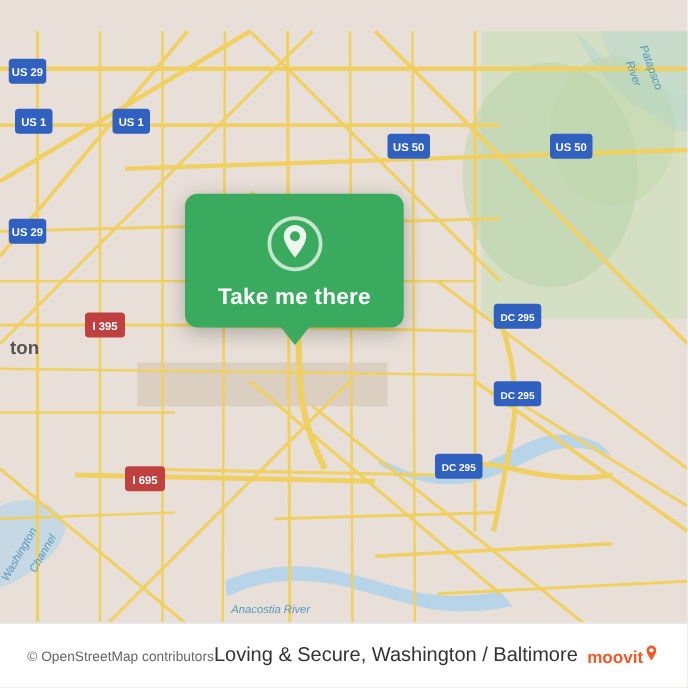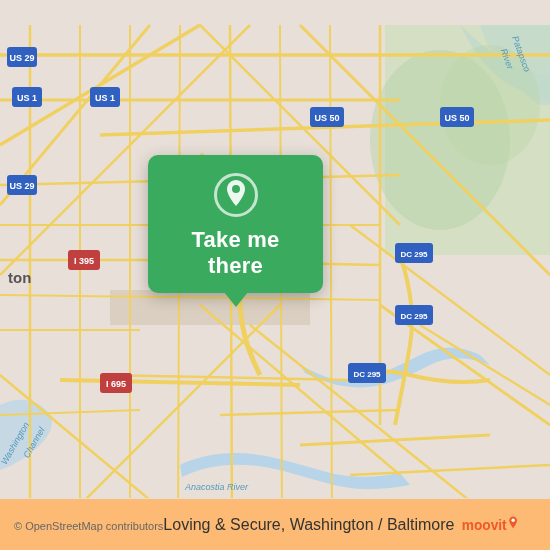--- a/index.html
+++ b/index.html
@@ -25,24 +25,24 @@
       height: 100%;
       position: absolute;
       top: 0; left: 0;
     }
 
     
     #bottom-bar {
       position: absolute;
       bottom: 0; left: 0; right: 0;
       height: 52px;
-      background: #fdba74;
-      display: flex;
-      align-items: center;
-      justify-content: flex-start;
+      background: #ffffff;
+      display: flex;
+      align-items: center;
+      justify-content: center;
       padding: 0 14px;
       border-top: 1px solid #e0e0e0;
       z-index: 10;
     }
 
     #attribution {
       font-size: 11px;
       color: #666;
     }
 
@@ -101,21 +101,21 @@
       display: flex;
       align-items: center;
       justify-content: center;
       margin-bottom: 10px;
     }
 
     #take-me-button {
       background: transparent;
       border: none;
       color: #fff;
-      font-size: 22px;
+      font-size: 18px;
       font-weight: 600;
       cursor: pointer;
       letter-spacing: 0.2px;
     }
   </style>
 </head>
 <body>
 
 <div id="map-container">
 

